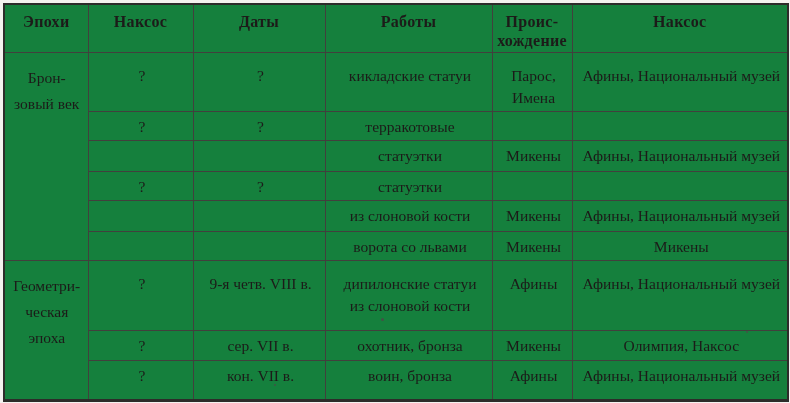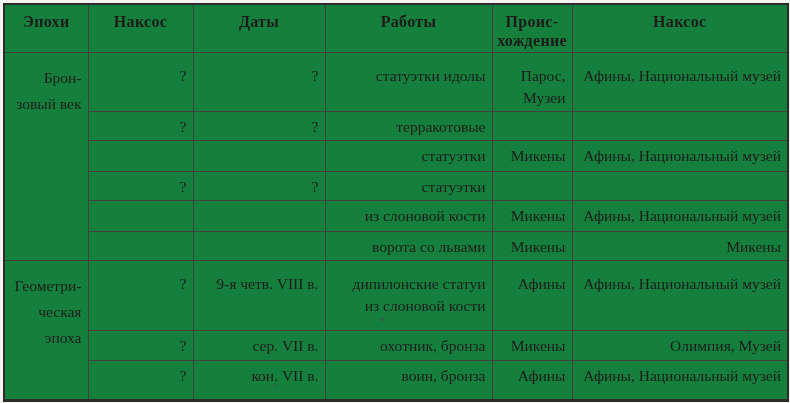--- a/index.html
+++ b/index.html
@@ -46,21 +46,21 @@
     font-weight: bold;
     text-align: center;
     vertical-align: top;
     padding: 7px 2px 2px 2px;
     line-height: 19px;
     letter-spacing: 0.3px;
   }
   td {
     font-size: 15.5px;
     vertical-align: top;
-    text-align: right;
+    text-align: center;
     padding: 4px 6px 2px 9px;
     line-height: 22px;
   }
   tr.group-start td { padding-top: 12px; }
   td.epoch {
     line-height: 26px;
     padding-left: 7px;
   }
   .artifact-dot {
     position: absolute;
@@ -99,23 +99,23 @@
         <th>Наксос</th>
       </tr>
     </thead>
     <tbody>
 
       <tr class="group-start" style="height:58px;">
         <td class="epoch" rowspan="6">Брон-
 зовый век</td>
         <td>?</td>
         <td>?</td>
-        <td>статуэтки идолы</td>
+        <td>кикладские статуи</td>
         <td>Парос,
-Музеи</td>
+Имена</td>
         <td>Афины, Национальный музей</td>
       </tr>
       <tr style="height:29px;">
         <td>?</td>
         <td>?</td>
         <td>терракотовые</td>
         <td></td>
         <td></td>
       </tr>
       <tr style="height:31px;">
@@ -156,21 +156,21 @@
         <td>дипилонские статуи
 из слоновой кости</td>
         <td>Афины</td>
         <td>Афины, Национальный музей</td>
       </tr>
       <tr style="height:30px;">
         <td>?</td>
         <td>сер. VII в.</td>
         <td>охотник, бронза</td>
         <td>Микены</td>
-        <td>Олимпия, Музей</td>
+        <td>Олимпия, Наксос</td>
       </tr>
       <tr style="height:40px;">
         <td>?</td>
         <td>кон. VII в.</td>
         <td>воин, бронза</td>
         <td>Афины</td>
         <td>Афины, Национальный музей</td>
       </tr>
     </tbody>
   </table>

